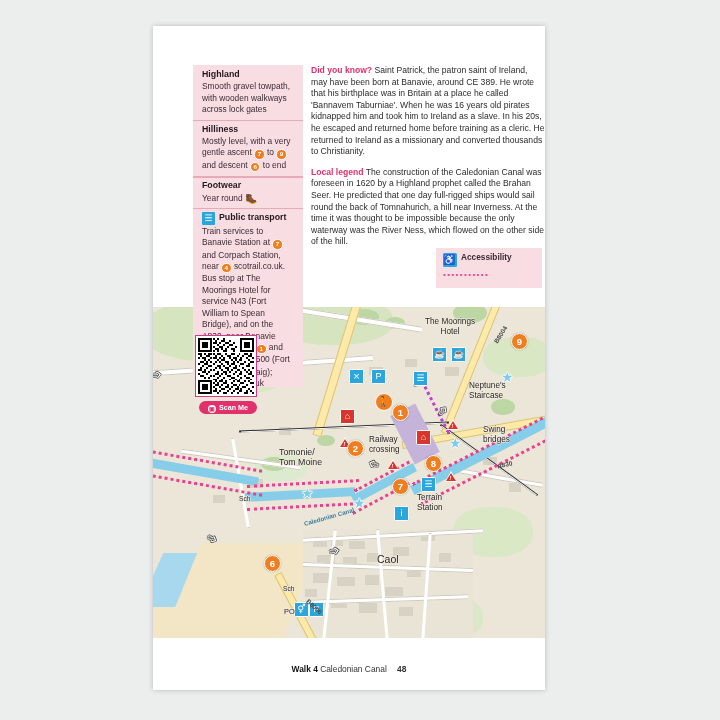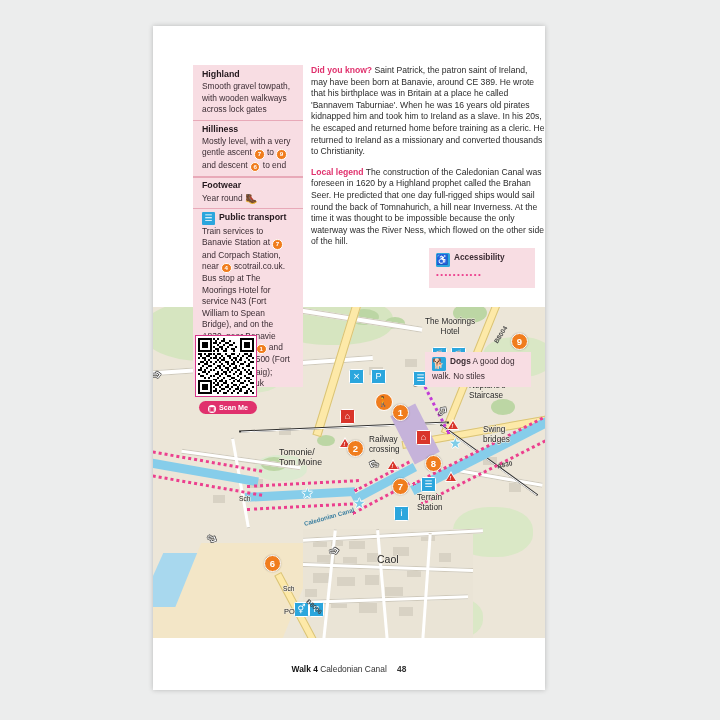--- a/index.html
+++ b/index.html
@@ -99,21 +99,21 @@
   }
   .star{position:absolute;color:#7fcde8;font-size:14px;
         text-shadow:-.7px 0 #fff,.7px 0 #fff,0 -.7px #fff,0 .7px #fff;}
   .arrow{position:absolute;color:#ffffff;font-size:13px;
          text-shadow:-.9px 0 #444,.9px 0 #444,0 -.9px #444,0 .9px #444;}
   
   .route{position:absolute;height:0;border-top:3.4px dotted #ec3f8e;}
 
   
   #accessbox{
-    position:absolute;left:276px;top:222px;width:106px;
+    position:absolute;left:283px;top:222px;width:106px;
     background:#f8dde3;font-size:8.3px;line-height:11.2px;color:#3b2c33;
     z-index:7;
   }
   #dogsbox{
     position:absolute;left:272px;top:326px;width:106px;
     background:#f8dde3;font-size:8.3px;line-height:11.2px;color:#3b2c33;
     z-index:7;
   }
   .abox-pad{padding:4px 7px 5px 7px;}
   .dots{display:block;margin:2px 0 3px 0;letter-spacing:1.4px;color:#ec3f8e;font-size:8px;}
@@ -376,26 +376,20 @@
     <p><span class="lead">Local legend</span><span>  The construction of the Caledonian Canal was foreseen in 1620 by a Highland prophet called the Brahan Seer. He predicted that one day full-rigged ships would sail round the back of Tomnahurich, a hill near Inverness. At the time it was thought to be impossible because the only waterway was the River Ness, which flowed on the other side of the hill.</span></p>
   </div>
 
   <div id="accessbox">
     <div class="abox-pad">
       <span class="accicon">♿</span><b>Accessibility</b>
       <span class="dots">•••••••••••</span>
     </div>
   </div>
 
-  <div id="dogsbox">
-    <div class="abox-pad">
-      <span class="accicon">🐕</span><b>Dogs</b>
-      <span>A good dog walk. No stiles</span>
-    </div>
-  </div>
 
   <div id="qrwrap">
     <div id="qrbox">
       <svg id="qr" viewBox="0 0 29 29" shape-rendering="crispEdges">
         <rect width="29" height="29" fill="#fff"></rect>
         <g fill="#000">
           <rect x="0" y="0" width="7" height="1"></rect>
             <rect x="0" y="6" width="7" height="1"></rect>
           <rect x="0" y="0" width="1" height="7"></rect>
             <rect x="6" y="0" width="1" height="7"></rect>

